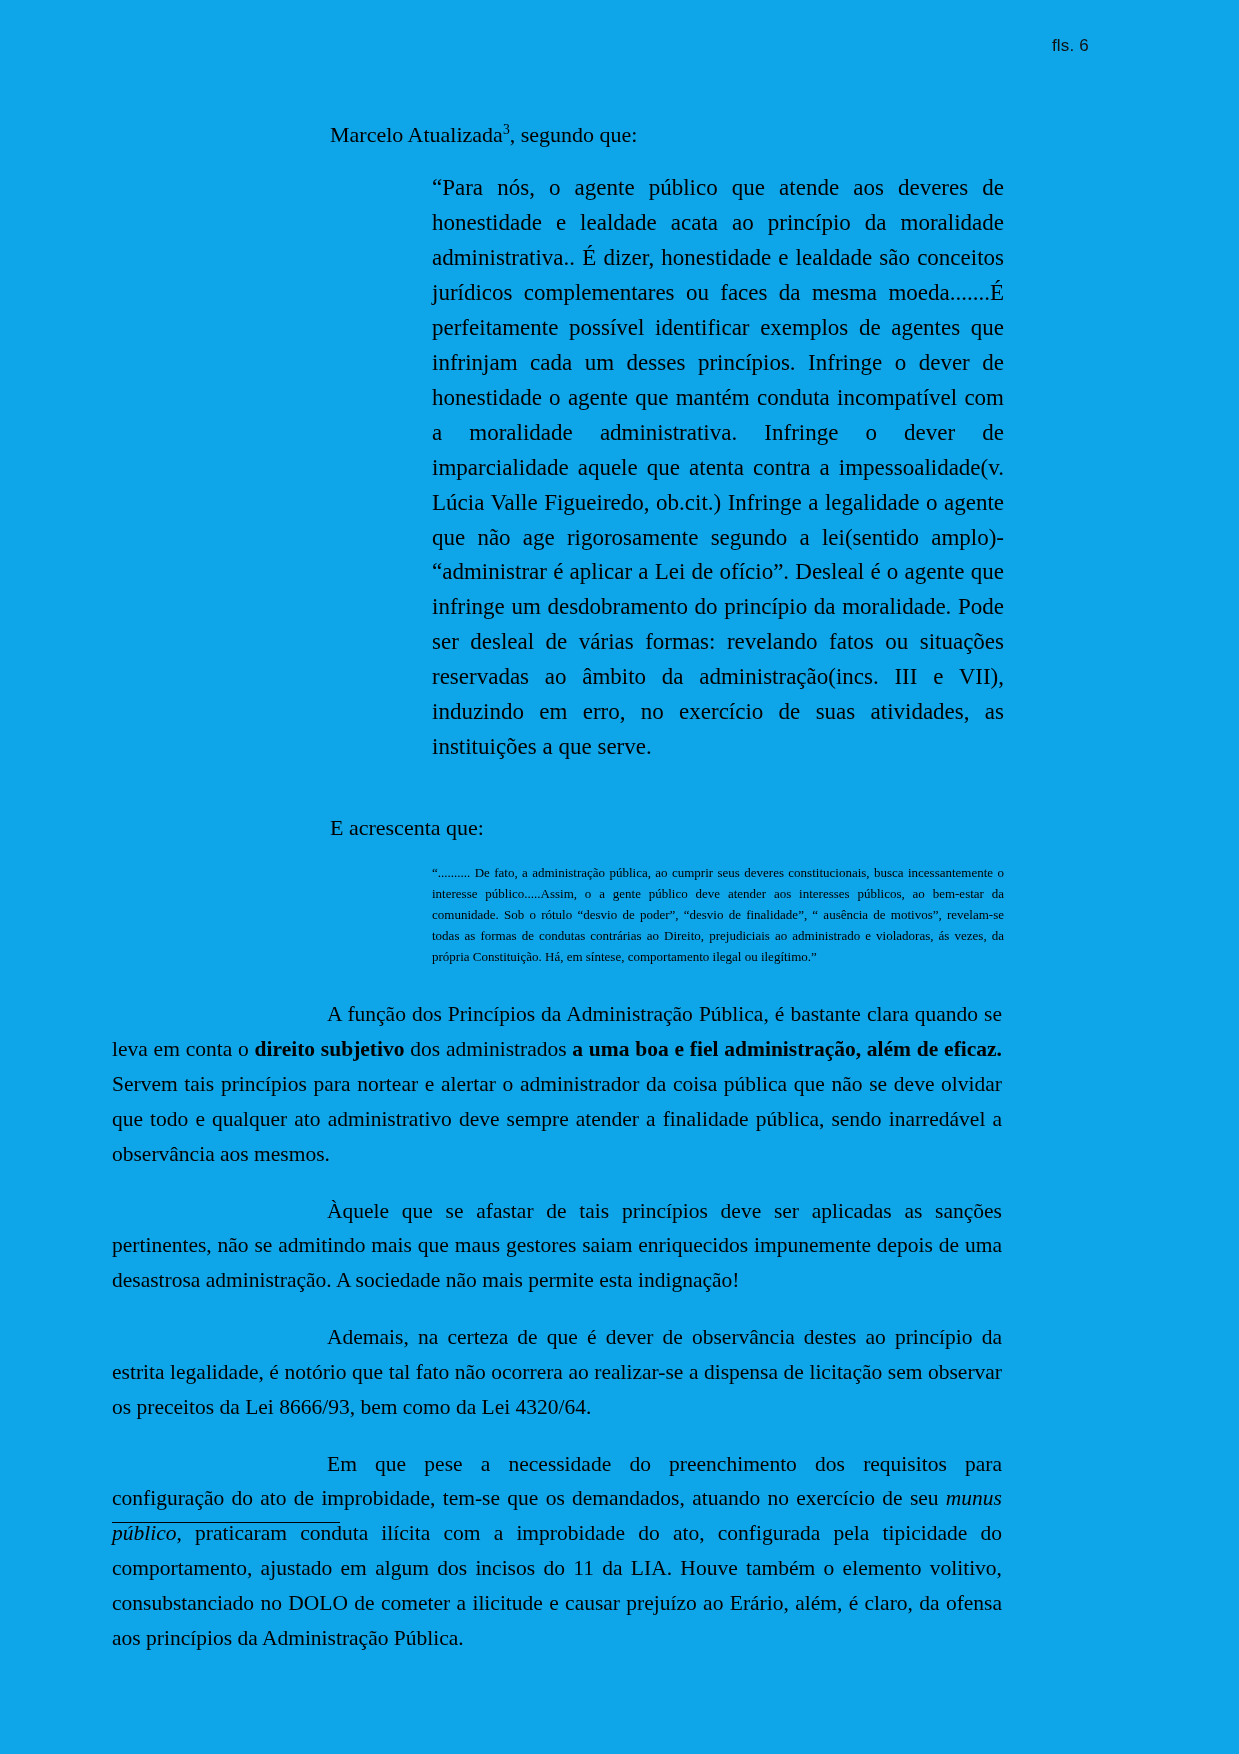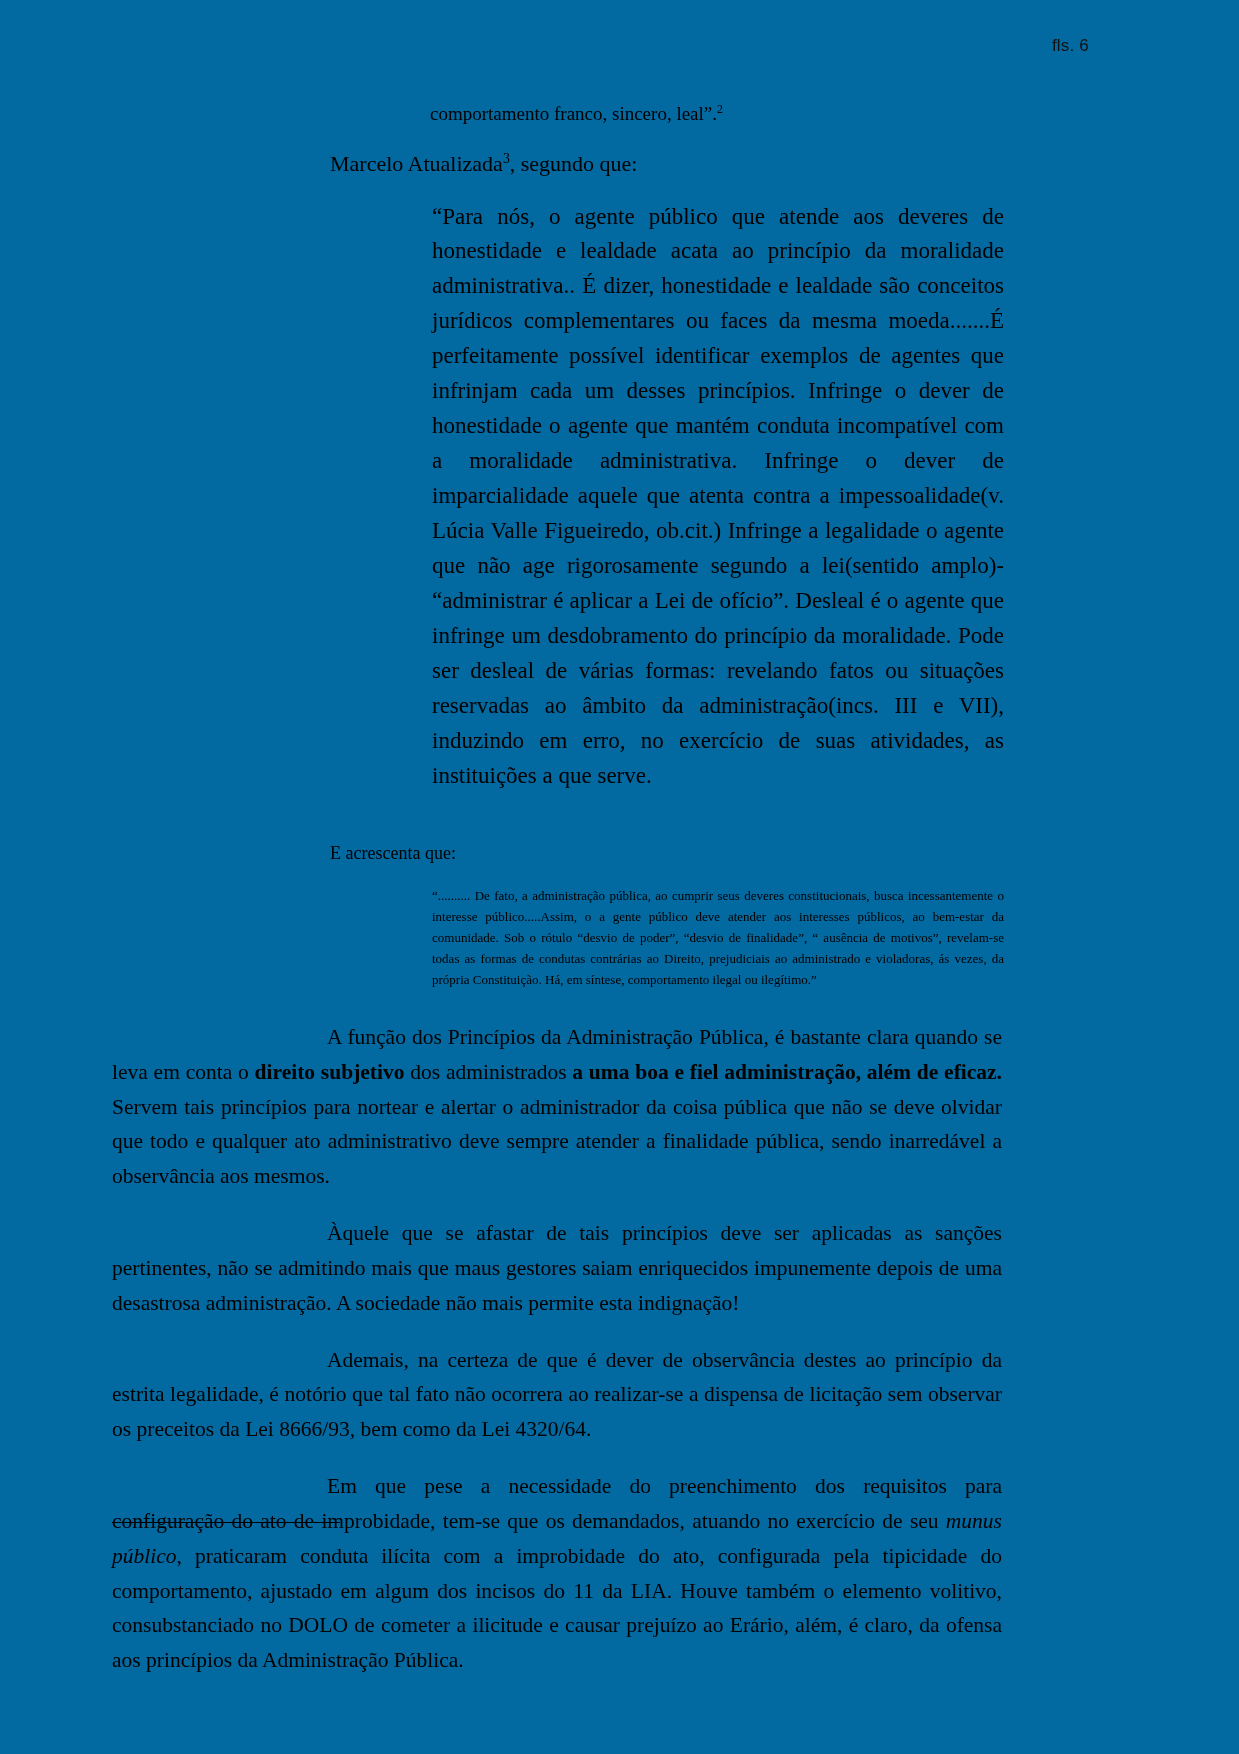--- a/index.html
+++ b/index.html
@@ -8,21 +8,21 @@
     background: #ffffff;
   }
   body {
     font-family: "Liberation Serif", "DejaVu Serif", serif;
     color: #000000;
   }
   .page {
     position: relative;
     width: 1239px;
     height: 1754px;
-    background: #0369a1;
+    background: #0ea5e9;
     overflow: hidden;
   }
 
   
   .folio {
     position: absolute;
     top: 36px;
     right: 150px;
     font-family: "Liberation Sans", "DejaVu Sans", sans-serif;
     font-size: 17px;
@@ -66,21 +66,21 @@
   }
 
   .speaker {
     font-size: 22px;
     line-height: 1.5;
     margin-top: 18px;
     margin-left: 218px;
   }
 
   .speaker2 {
-    font-size: 18px;
+    font-size: 22px;
     line-height: 1.5;
     margin-left: 218px;
   }
 
   
   blockquote {
     margin: 0;
     padding: 0;
   }
   .quote1 {
@@ -144,23 +144,20 @@
 </style>
 </head>
 <body>
 
 <div class="page">
 
   <div class="folio">fls. 6</div>
 
   <div class="content">
 
-    <p class="cont-line">
-      <span>comportamento franco, sincero, leal”.</span><sup>2</sup>
-    </p>
 
     <p class="speaker">
       <span>Marcelo Atualizada</span><sup>3</sup><span>, segundo que:</span>
     </p>
 
     <blockquote class="quote1">“Para nós, o agente público que atende aos deveres de honestidade e lealdade acata ao princípio da moralidade administrativa.. É dizer, honestidade e lealdade são conceitos jurídicos complementares ou faces da mesma moeda.......É perfeitamente possível identificar exemplos de agentes que infrinjam cada um desses princípios. Infringe o dever de honestidade o agente que mantém conduta incompatível com a moralidade administrativa. Infringe o dever de imparcialidade aquele que atenta contra a impessoalidade(v. Lúcia Valle Figueiredo, ob.cit.) Infringe a legalidade o agente que não age rigorosamente segundo a lei(sentido amplo)- “administrar é aplicar a Lei de ofício”. Desleal é o agente que infringe um desdobramento do princípio da moralidade. Pode ser desleal  de várias formas: revelando fatos ou situações reservadas ao âmbito da administração(incs. III e VII), induzindo em erro, no exercício de suas atividades, as instituições a que serve.</blockquote>
 
     <div class="gap-lg"></div>
 
     <p class="speaker2">E acrescenta que:</p>

